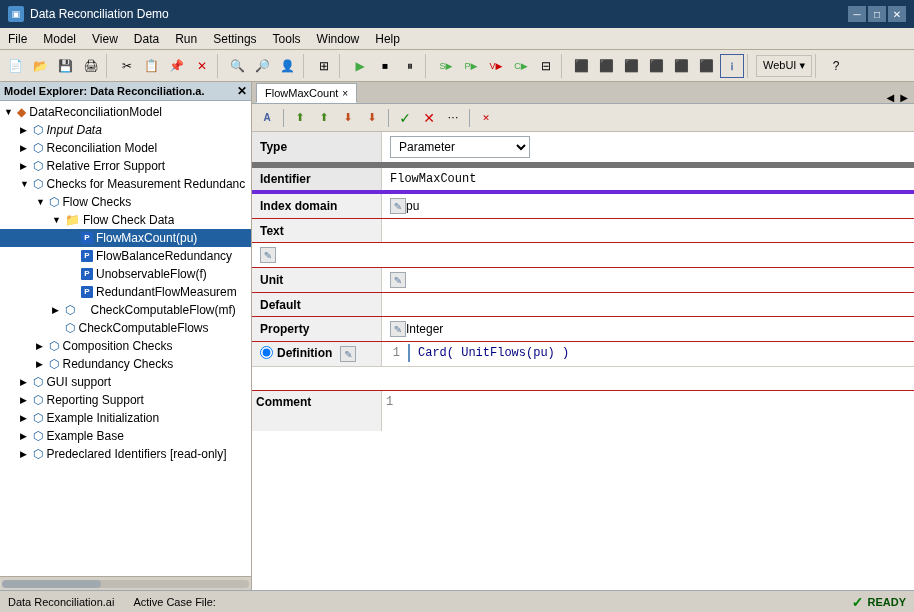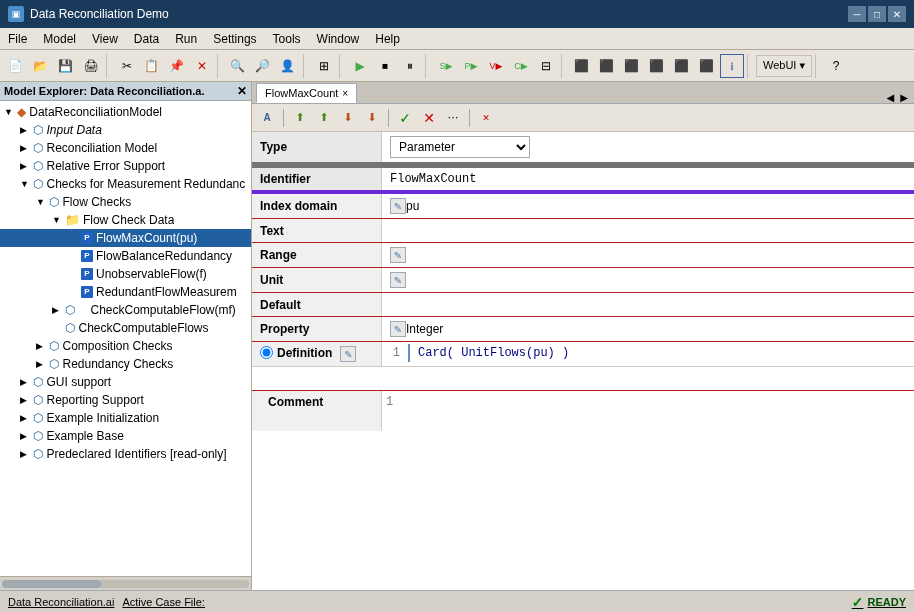--- a/index.html
+++ b/index.html
@@ -67,21 +67,21 @@
     .code-line { display: flex; gap: 4px; }
     .line-num { color: #808080; min-width: 20px; text-align: right; }
     .radio-input { cursor: pointer; }
 
     
     .comment-section { display: grid; grid-template-columns: 130px 1fr; flex: 1; }
     .comment-label { padding: 4px 8px; font-weight: bold; font-size: 12px; background: #f0f0f0; border-right: 1px solid #d0ccc4; }
     .comment-content { font-family: 'Courier New', monospace; font-size: 12px; padding: 4px; min-height: 40px; background: white; }
 
     
-    .status-bar { height: 22px; background: #d4d0c8; border-top: 1px solid #a0a8b0; display: flex; align-items: center; padding: 0 8px; font-size: 11px; gap: 8px; text-decoration: underline; }
+    .status-bar { height: 22px; background: #d4d0c8; border-top: 1px solid #a0a8b0; display: flex; align-items: center; padding: 0 8px; font-size: 11px; gap: 19px; }
     .status-ready { margin-left: auto; display: flex; align-items: center; gap: 4px; color: #005000; font-weight: bold; }
     .status-check { color: #008000; font-size: 14px; }
 
     
     .sidebar-scroll { height: 14px; background: #d4d0c8; border-top: 1px solid #b0a898; display: flex; align-items: center; }
     .scroll-track { flex: 1; height: 8px; background: #c0bcb4; border-radius: 4px; margin: 0 2px; }
     .scroll-thumb { width: 40%; height: 8px; background: #a0a8b0; border-radius: 4px; }
 
     .prop-row-definition { display: grid; grid-template-columns: 130px 1fr; border-bottom: 1px solid #d0ccc4; }
     .def-label-area { padding: 4px 8px; background: #f0f0f0; border-right: 1px solid #d0ccc4; display: flex; align-items: flex-start; gap: 4px; }
@@ -322,21 +322,20 @@
             <span>pu</span>
           </div>
         </div>
 
         <div class="prop-row">
           <div class="prop-row-label">Text</div>
           <div class="prop-row-value"></div>
         </div>
 
         <div class="prop-row">
-          <div class="prop-row-label">Range</div>
           <div class="prop-row-value">
             <span class="edit-icon">✎</span>
           </div>
         </div>
 
         <div class="prop-row">
           <div class="prop-row-label">Unit</div>
           <div class="prop-row-value">
             <span class="edit-icon">✎</span>
           </div>
@@ -368,21 +367,21 @@
               <span style="font-family:'Courier New',monospace; font-size:12px; color:#000080; padding:2px 0;">Card( UnitFlows(pu) )</span>
             </div>
           </div>
         </div>
 
         <div class="prop-row">
           <div class="prop-row-value"></div>
         </div>
 
         <div class="comment-section">
-          <div class="comment-label" style="padding:4px 16px; font-weight:bold; font-size:12px; background:#f0f0f0; border-right:1px solid #d0ccc4;">Comment</div>
+          <div class="comment-label" style="padding:4px 4px; font-weight:bold; font-size:12px; background:#f0f0f0; border-right:1px solid #d0ccc4;">Comment</div>
           <div class="comment-content">
             <span style="color:#808080; font-family:'Courier New',monospace;">1</span>
           </div>
         </div>
 
       </div>
     </div>
   </div>
 </div>
 

